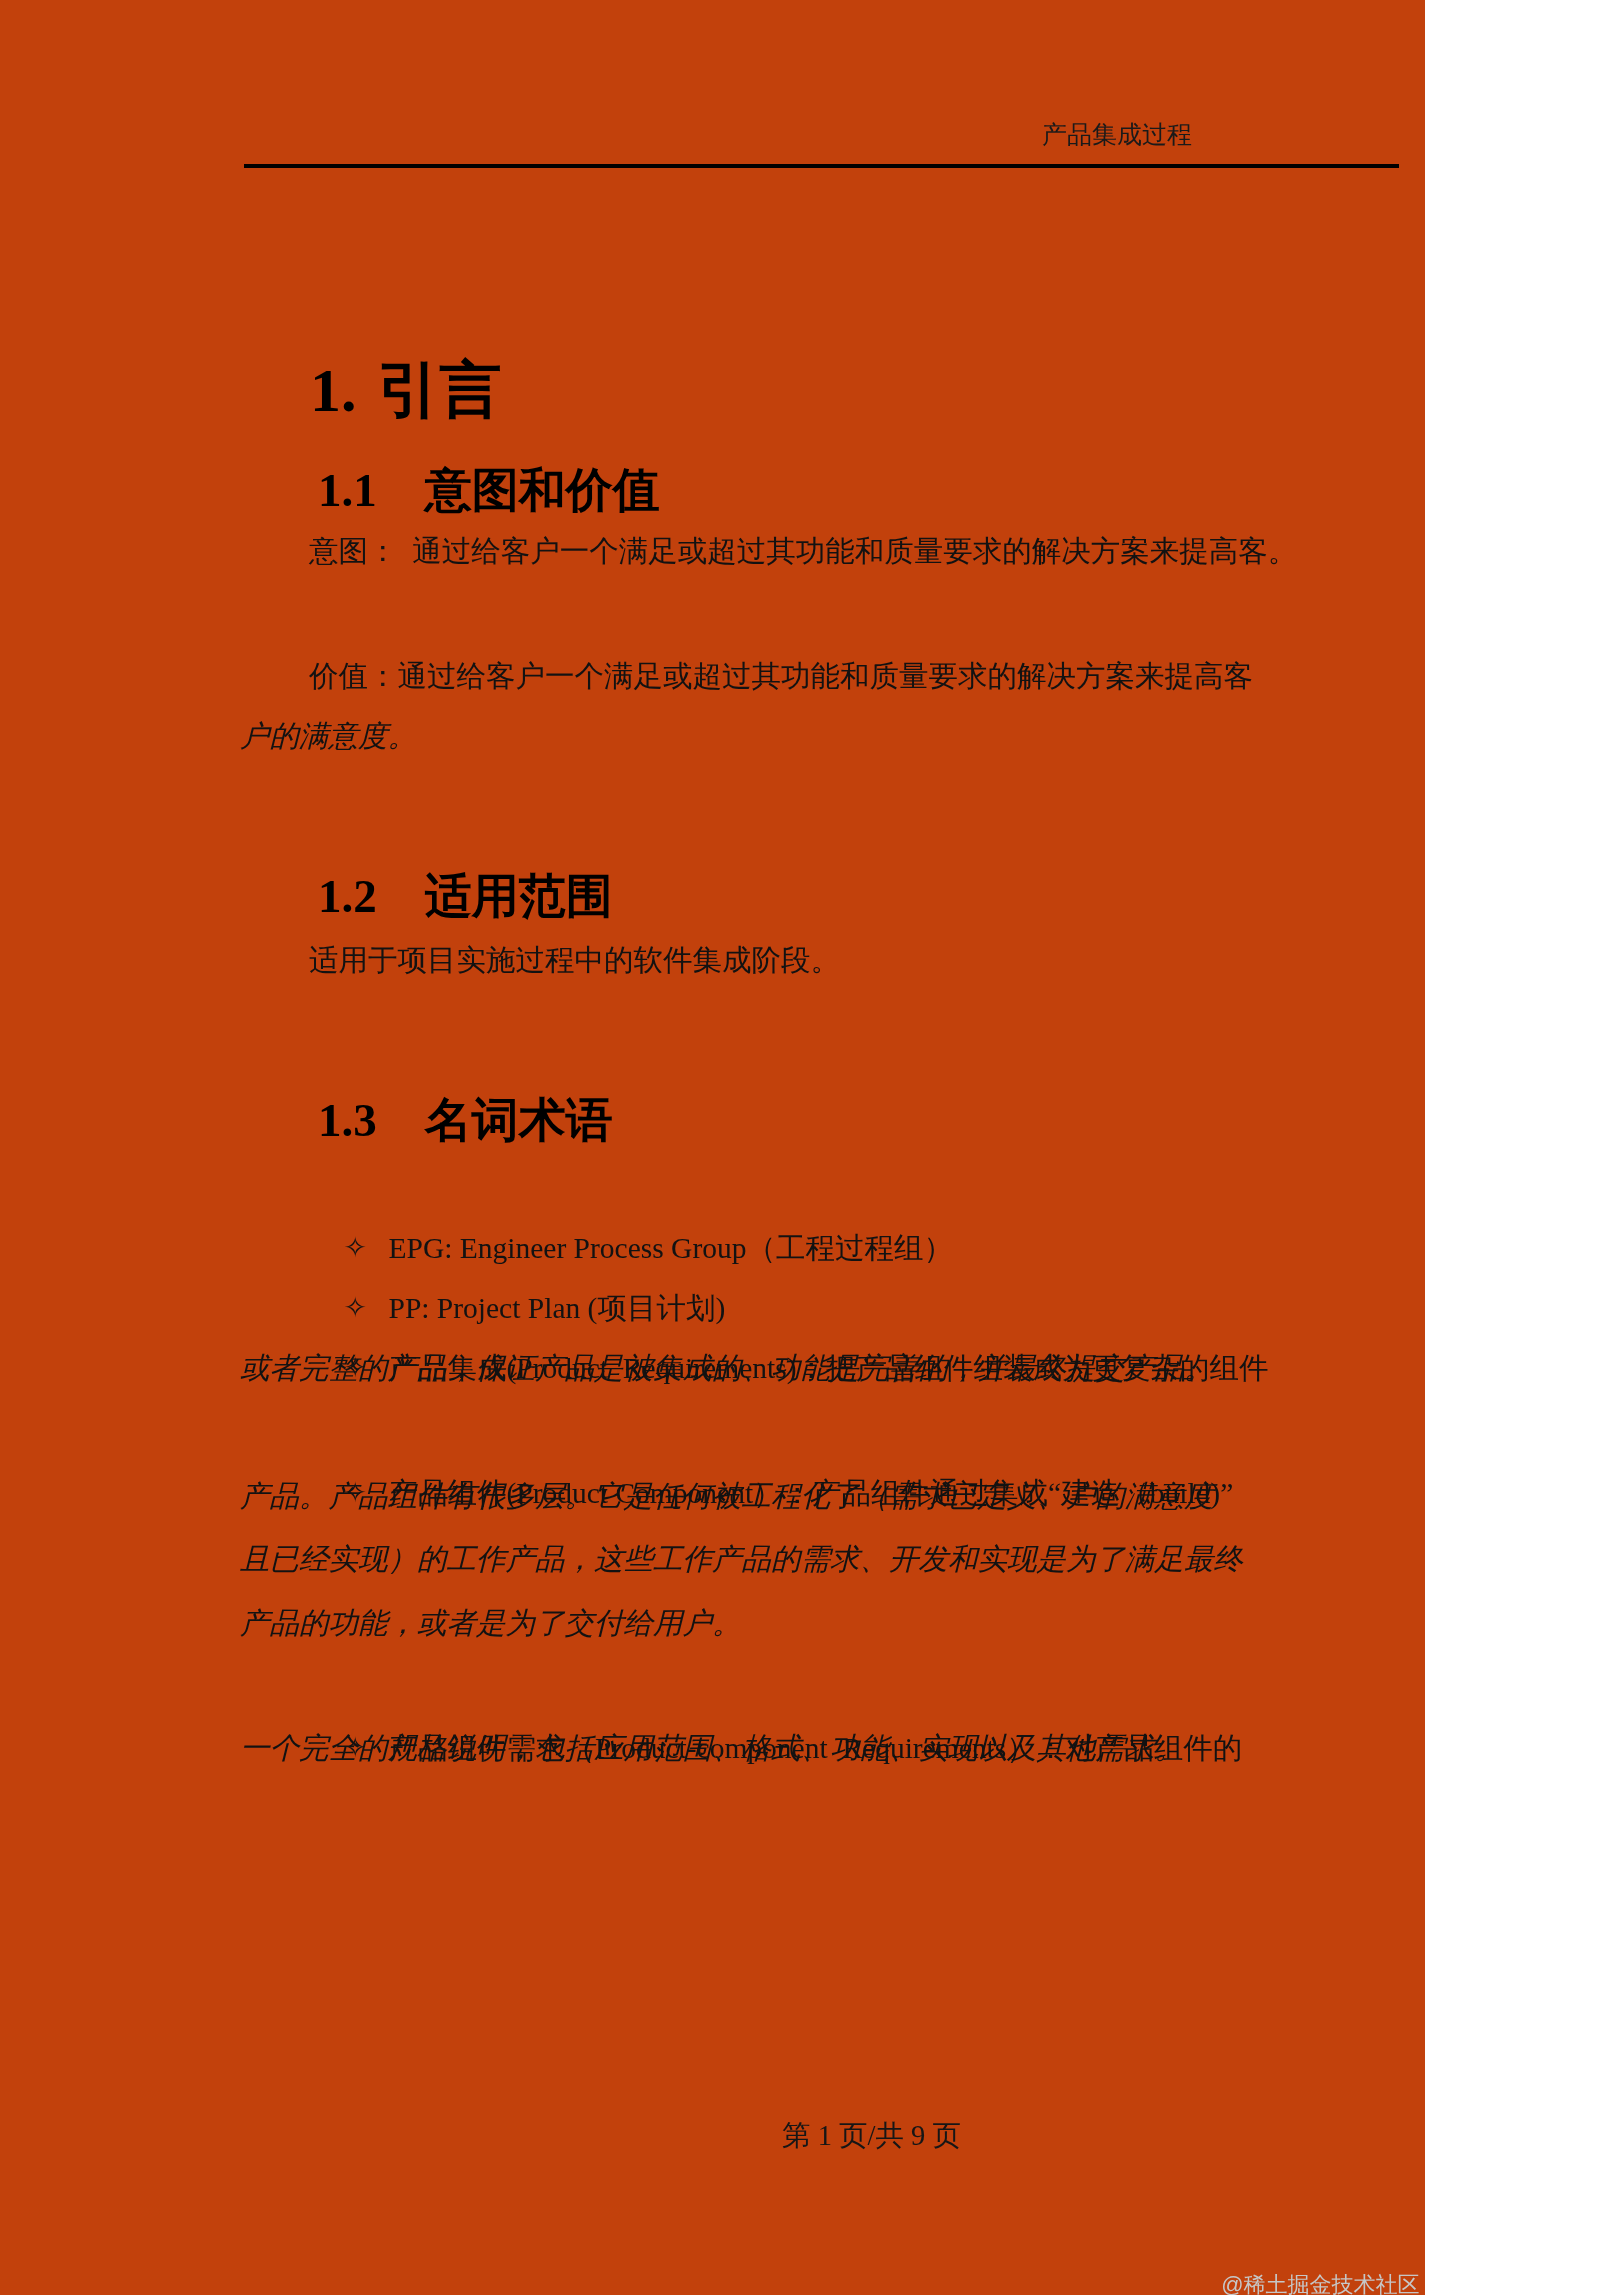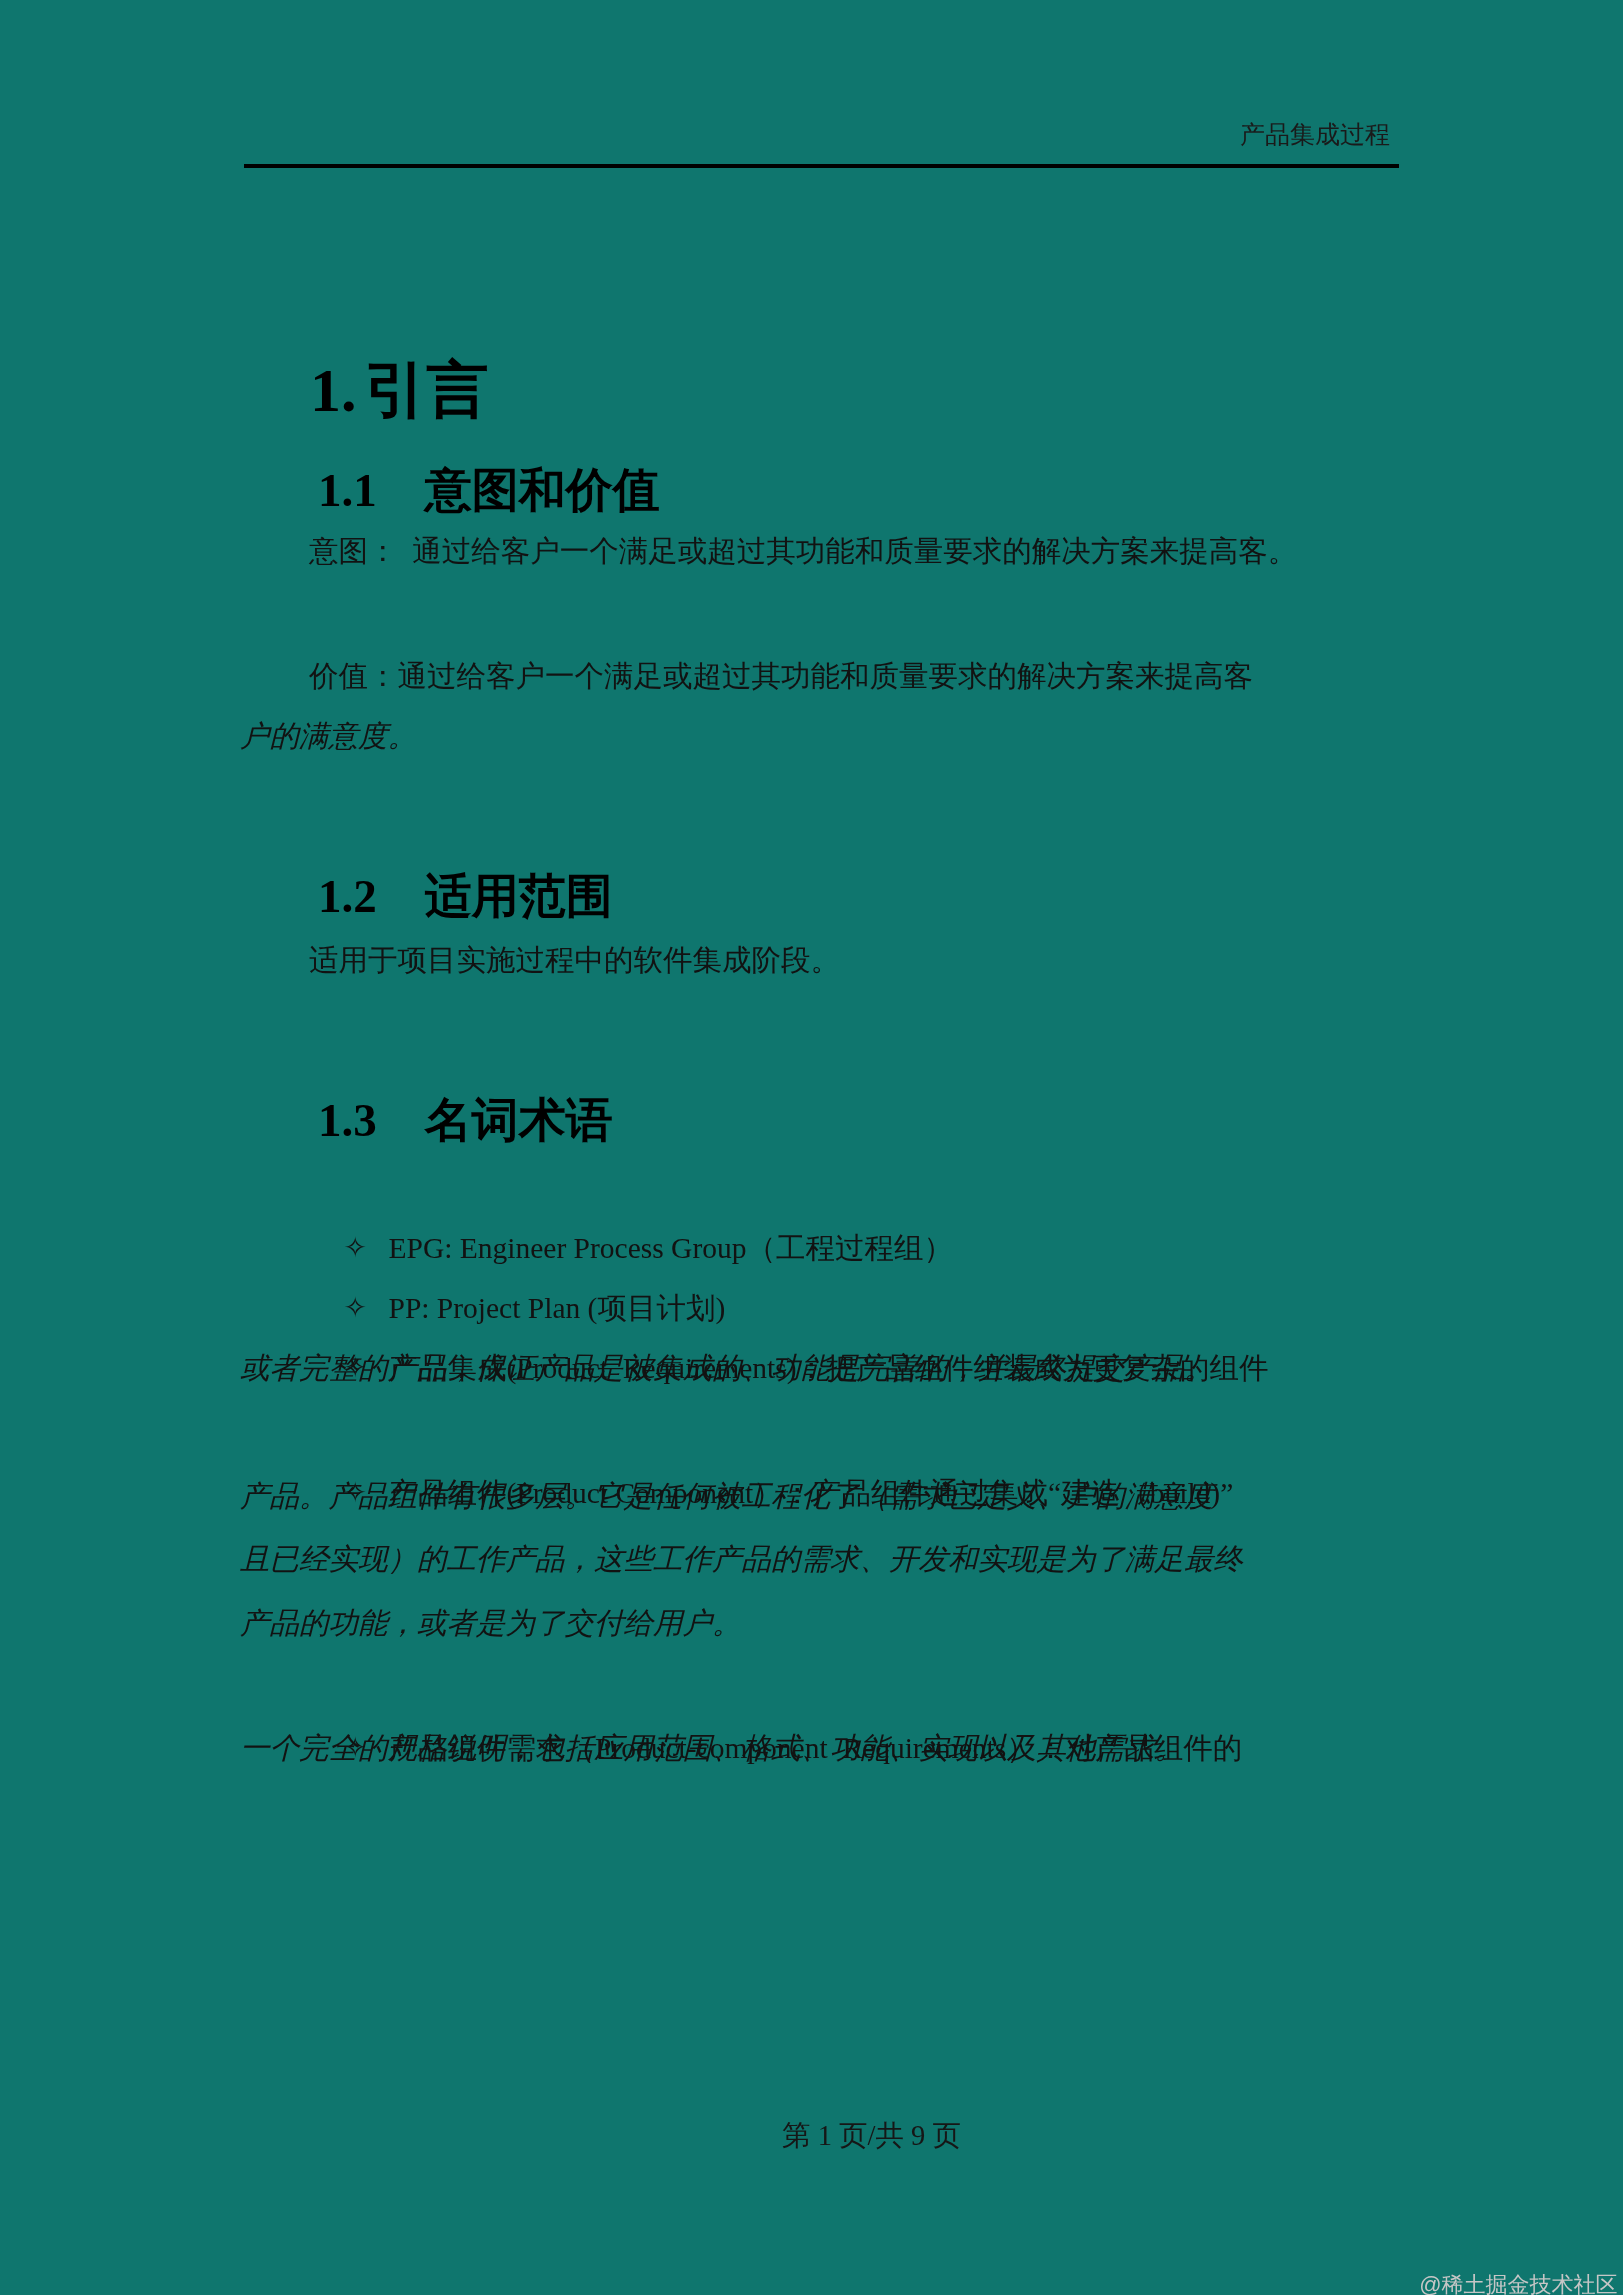--- a/index.html
+++ b/index.html
@@ -2,23 +2,23 @@
 <html style="font-size:8.6px"><head>
 <meta charset="utf-8">
 <style>
   html, body {
     margin: 0;
     padding: 0;
     background: #ffffff;
   }
   .page {
     position: relative;
-    width: 1623px;
+    width: 1425px;
     height: 2295px;
-    background: #0f766e;
+    background: #c2410c;
     font-family: "Liberation Serif", "DejaVu Serif", serif;
     color: #111111;
     overflow: hidden;
   }
   .header-text {
     position: absolute;
     top: 120px;
     right: 233px;
     font-size: 25px;
     line-height: 1.2;
@@ -36,21 +36,21 @@
   .h1 {
     position: absolute;
     top: 279px;
     left: 248px;
     font-size: 62px;
     font-weight: bold;
     line-height: 1.2;
     color: #000000;
     white-space: pre;
   }
-  .h1 .title { margin-left: 8px; text-align: center; }
+  .h1 .title { margin-left: 21px; text-align: center; }
   .h2 {
     position: absolute;
     font-size: 47px;
     font-weight: bold;
     line-height: 1.2;
     color: #000000;
     white-space: pre;
   }
   .h2 .title { margin-left: 48px; }
   .h2-11 { top: 406px; left: 271px; }

